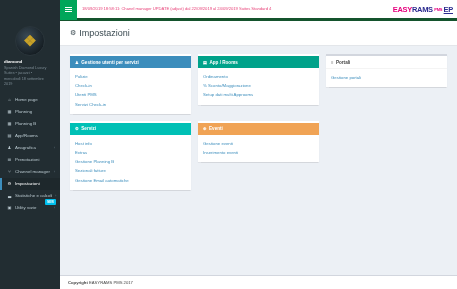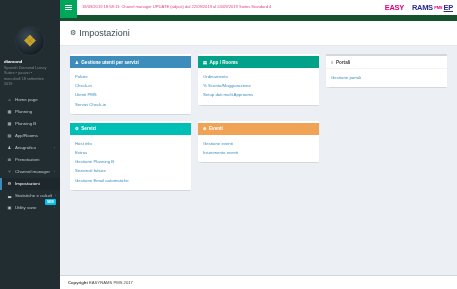--- a/index.html
+++ b/index.html
@@ -13,38 +13,38 @@
   #app { position: relative; width: 457px; height: 289px; display: flex; flex-direction: column; }
 
   
   .topbar { height: 21px; display: flex; flex-shrink: 0; }
   .topbar-logo {
     width: 60px; background: #222d32; flex-shrink: 0;
     display: flex; align-items: center; justify-content: center;
   }
   .topbar-right {
     flex: 1; background: #fff; display: flex; align-items: center;
-    border-bottom: 6px solid #14532d; position: relative;
+    border-bottom: 3px solid #14532d; position: relative;
   }
   .hamburger {
     width: 17px; height: 21px; background: #00a65a;
     display: flex; align-items: center; justify-content: center;
     flex-shrink: 0; cursor: pointer;
   }
   .hamburger span { display: block; width: 7px; height: 1px; background: #fff; margin: 1px 0; }
   .notif-bar {
     flex: 1; padding: 2px 5px; color: #e8447a; font-size: 4.2px;
     line-height: 1.55; letter-spacing: -0.05px; overflow: hidden;
   }
   .brand-logo {
     display: flex; align-items: center; padding-right: 4px;
     font-size: 7.5px; font-weight: bold; letter-spacing: -0.3px; flex-shrink: 0;
   }
   .brand-easy { color: #e6007e; }
-  .brand-rams { color: #2b2b8f; padding-left: 8px; }
+  .brand-rams { color: #2b2b8f; }
   .brand-pms { color: #e6007e; font-size: 4px; margin: 0 1.5px; }
   .brand-ep { color: #2b2b8f; text-decoration: underline; }
 
   
   .body-wrap { flex: 1; display: flex; min-height: 0; }
   .sidebar {
     width: 60px; background: #222d32; flex-shrink: 0;
     display: flex; flex-direction: column; overflow: hidden;
   }
   .user-panel { padding: 5px 4px 4px 4px; }

